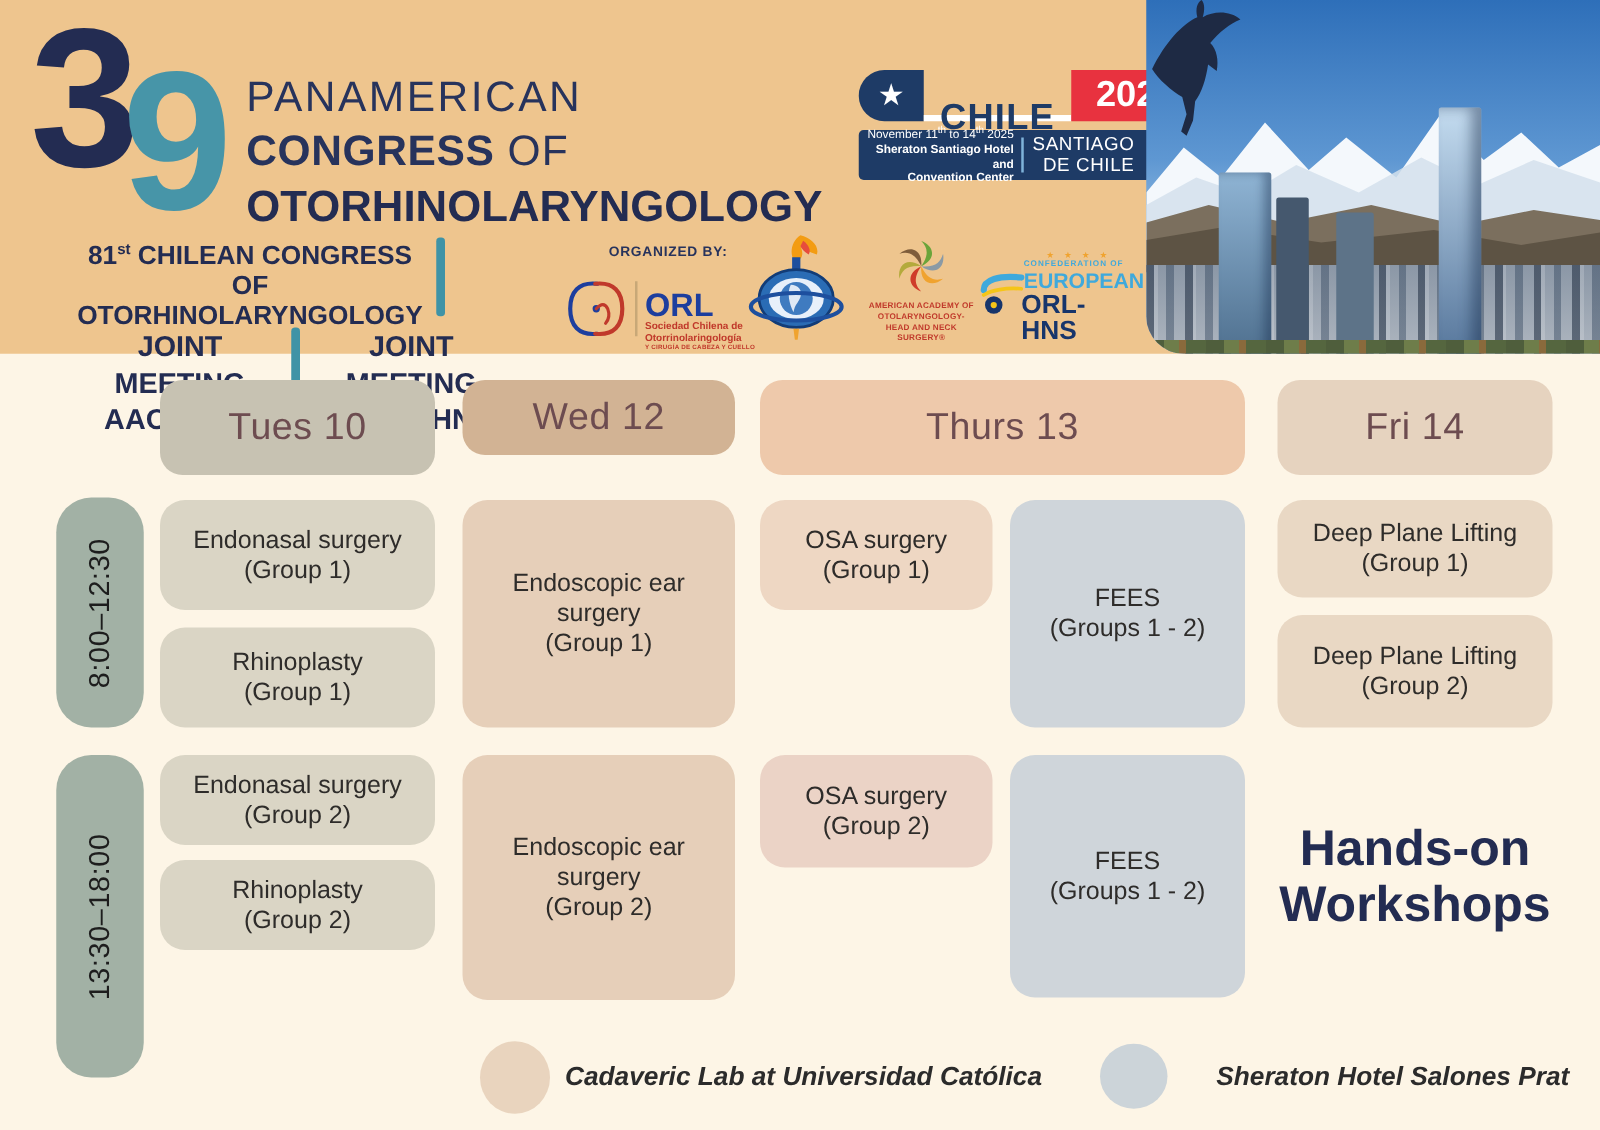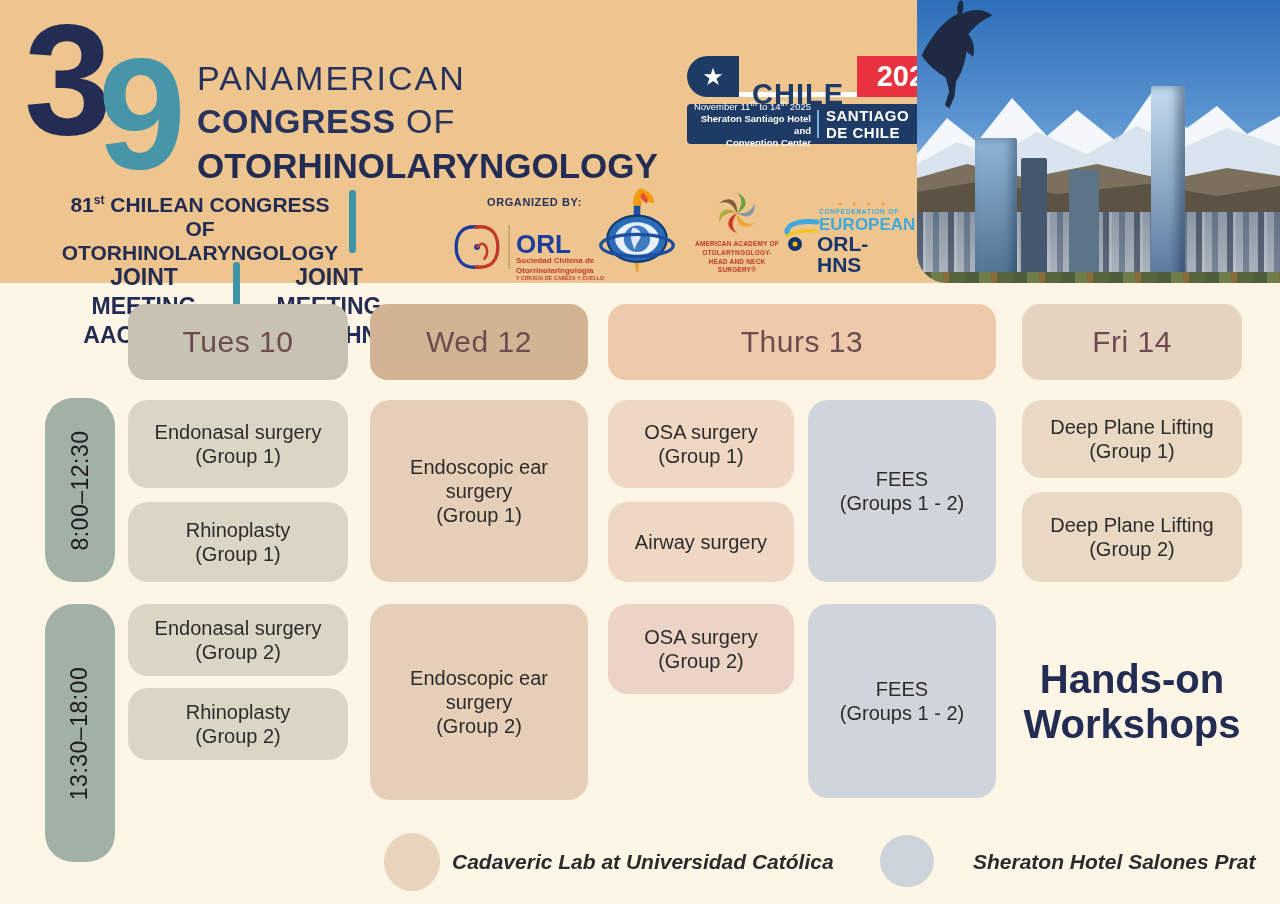--- a/index.html
+++ b/index.html
@@ -46,21 +46,21 @@
 
   .chile-badge { position:absolute; left:687px; top:56px; height:41px; display:flex; }
   .chile-star { width:52px; background:#1e3b66; border-radius:21px 0 0 21px; display:flex; align-items:center; justify-content:center; color:#fff; font-size:24px; }
   .chile-name { width:118px; background:#ffffff; display:flex; align-items:center; justify-content:center; font-size:29px; font-weight:800; color:#1e3b66; letter-spacing:1px;margin-top:36px; }
   .chile-year { width:104px; background:#e8323f; display:flex; align-items:center; justify-content:center; font-size:29px; font-weight:800; color:#ffffff; border-radius:0 4px 4px 0; }
 
   .date-bar { position:absolute; left:687px; top:104px; width:234px; height:40px; background:#1e3b66; border-radius:4px; display:flex; align-items:center; color:#fff; }
   .date-left { width:130px; text-align:right; padding-right:6px; font-size:9.5px; font-weight:700; line-height:1.25; }
   .date-left .dl1 { font-weight:400; }
   .date-div { width:2px; height:28px; background:#7fb3d9; }
-  .date-city { padding-left:7px; font-size:15px; font-weight:700; letter-spacing:0.5px; line-height:1.15; }
+  .date-city { padding-left:7px; font-size:15px; font-weight:400; letter-spacing:0.5px; line-height:1.15;text-align:right; }
 
   
   .photo { position:absolute; left:917px; top:0; width:363px; height:283px; border-radius:0 0 0 30px; overflow:hidden; background:linear-gradient(180deg,#2e6fb9 0%, #5e97d2 45%, #a9cdea 75%); }
   .mtn { position:absolute; left:0; top:76px; width:363px; height:142px; }
   .city { position:absolute; left:0; top:212px; width:363px; height:71px;
           background:linear-gradient(180deg,#8b97a6,#aeb6c0); }
   .city::after { content:""; position:absolute; inset:0;
      background:repeating-linear-gradient(90deg, rgba(28,42,62,.55) 0 6px, rgba(255,255,255,.18) 6px 9px, transparent 9px 16px, rgba(40,60,85,.4) 16px 22px, transparent 22px 31px); }
   .tower  { position:absolute; border-radius:2px 2px 0 0; }
   .tower-main { left:234px; top:86px; width:34px; height:197px; background:linear-gradient(180deg,#c4dcf0,#57779c); box-shadow:inset -8px 0 10px rgba(20,40,70,.45); z-index:3; }
@@ -68,21 +68,21 @@
   .tower3 { left:104px; top:158px; width:26px; height:125px; background:#45586e; z-index:2; }
   .tower4 { left:152px; top:170px; width:30px; height:113px; background:#5d7388; z-index:2; }
   .park { position:absolute; left:0; bottom:0; width:363px; height:11px; z-index:4;
      background:repeating-linear-gradient(90deg,#4f5e3c 0 14px,#6e7d4a 14px 26px,#8a6a3c 26px 32px,#55663f 32px 48px); }
   .condor { position:absolute; left:918px; top:0px; z-index:6; }
 
   
   .abs { position:absolute; }
   .day-header { display:flex; align-items:center; justify-content:center; border-radius:18px; font-size:30px; color:#6d4c50; letter-spacing:0.5px; }
   .dh-tues  { left:128px; top:304px; width:220px; height:76px; background:#c7c2b2; }
-  .dh-wed   { left:370px; top:304px; width:218px; height:76px; background:#d2b394; }
+  .dh-wed   { left:370px; top:304px; width:218px; height:60px; background:#d2b394; }
   .dh-thurs { left:608px; top:304px; width:388px; height:76px; background:#eec9ab; }
   .dh-fri   { left:1022px; top:304px; width:220px; height:76px; background:#e6d3bf; }
 
   .time-pill { display:flex; align-items:center; justify-content:center; background:#a2b1a5; border-radius:28px; }
   .tp1 { left:45px; top:398px; width:70px; height:184px; }
   .tp2 { left:45px; top:604px; width:70px; height:258px; }
   .time-pill span { transform:rotate(-90deg); white-space:nowrap; font-size:23px; color:#1d1d1d; letter-spacing:0.5px; }
 
   .cell { display:flex; align-items:center; justify-content:center; text-align:center; border-radius:20px; font-size:20px; color:#2e2c2a; line-height:1.2; white-space:pre-line; padding:6px; }
   .bg-tues { background:#dad5c5; }
@@ -273,21 +273,20 @@
 
   <div class="abs cell bg-tues c-endo1">Endonasal surgery
 (Group 1)</div>
   <div class="abs cell bg-tues c-rhin1">Rhinoplasty
 (Group 1)</div>
   <div class="abs cell bg-wed c-ear1">Endoscopic ear
 surgery
 (Group 1)</div>
   <div class="abs cell bg-thu c-osa1">OSA surgery
 (Group 1)</div>
-  <div class="abs cell bg-thu c-air">Airway surgery</div>
   <div class="abs cell bg-gray c-fees1">FEES
 (Groups 1 - 2)</div>
   <div class="abs cell bg-fri c-dpl1">Deep Plane Lifting
 (Group 1)</div>
   <div class="abs cell bg-fri c-dpl2">Deep Plane Lifting
 (Group 2)</div>
 
   <div class="abs cell bg-tues c-endo2">Endonasal surgery
 (Group 2)</div>
   <div class="abs cell bg-tues c-rhin2">Rhinoplasty

